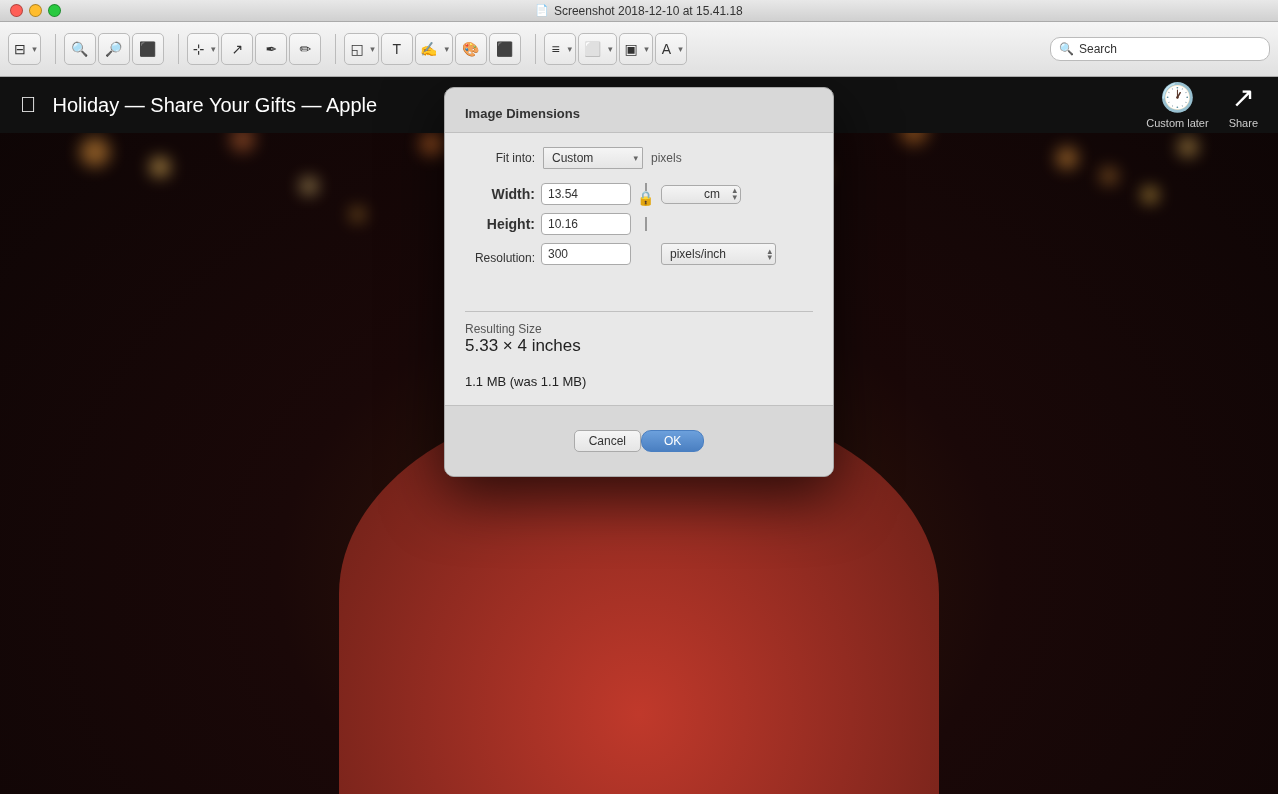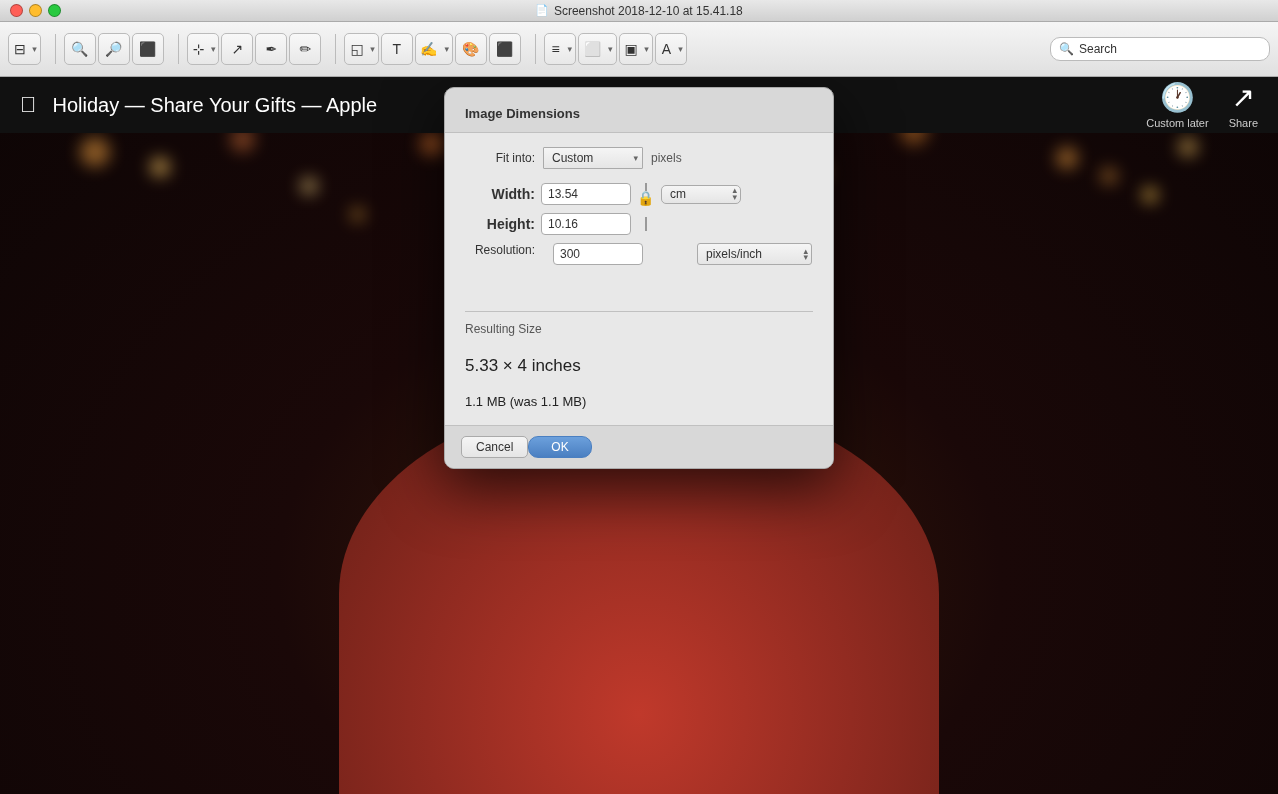--- a/index.html
+++ b/index.html
@@ -317,32 +317,33 @@
       background: linear-gradient(to bottom, #f5f5f5, #e5e5e5);
       border: 1px solid #aaa;
       border-radius: 5px;
       padding: 2px 20px 3px 8px;
       font-size: 12px;
       color: #333;
       position: relative;
       cursor: pointer;
       height: 19px;
       min-width: 80px;
+      justify-content: flex-end;
     }
     .unit-select-arrow {
       position: absolute;
       right: 3px;
       font-size: 9px;
       color: #666;
     }
 
     .resolution-row {
       display: flex;
-      align-items: flex-start;
-      gap: 18px;
+      align-items: flex-end;
+      gap: 6px;
       margin-bottom: 10px;
     }
     .res-label {
       font-size: 12px;
       color: #333;
       min-width: 70px;
       text-align: right;
     }
     .res-input {
       width: 90px;
@@ -410,38 +411,38 @@
       margin: 10px 0;
     }
 
     .resulting-section {
       background: #e8e8e8;
       padding: 10px 20px 16px;
     }
     .resulting-title {
       font-size: 12px;
       color: #555;
-      margin-bottom: 20px;
+      margin-bottom: 0;
     }
     .resulting-dims {
       font-size: 17px;
       color: #222;
       margin-bottom: 6px;
     }
     .resulting-size {
       font-size: 13px;
       color: #222;
     }
 
     .dialog-footer {
-      padding: 10px 16px;
+      padding: 24px 16px;
       background: #d8d8d8;
       border-top: 1px solid #c0c0c0;
       display: flex;
-      justify-content: flex-start;
+      justify-content: center;
     }
 
     .btn-cancel {
       height: 22px;
       padding: 0 14px;
       border-radius: 5px;
       border: 1px solid #aaa;
       background: linear-gradient(to bottom, #f5f5f5, #e5e5e5);
       font-size: 12px;
       color: #333;

